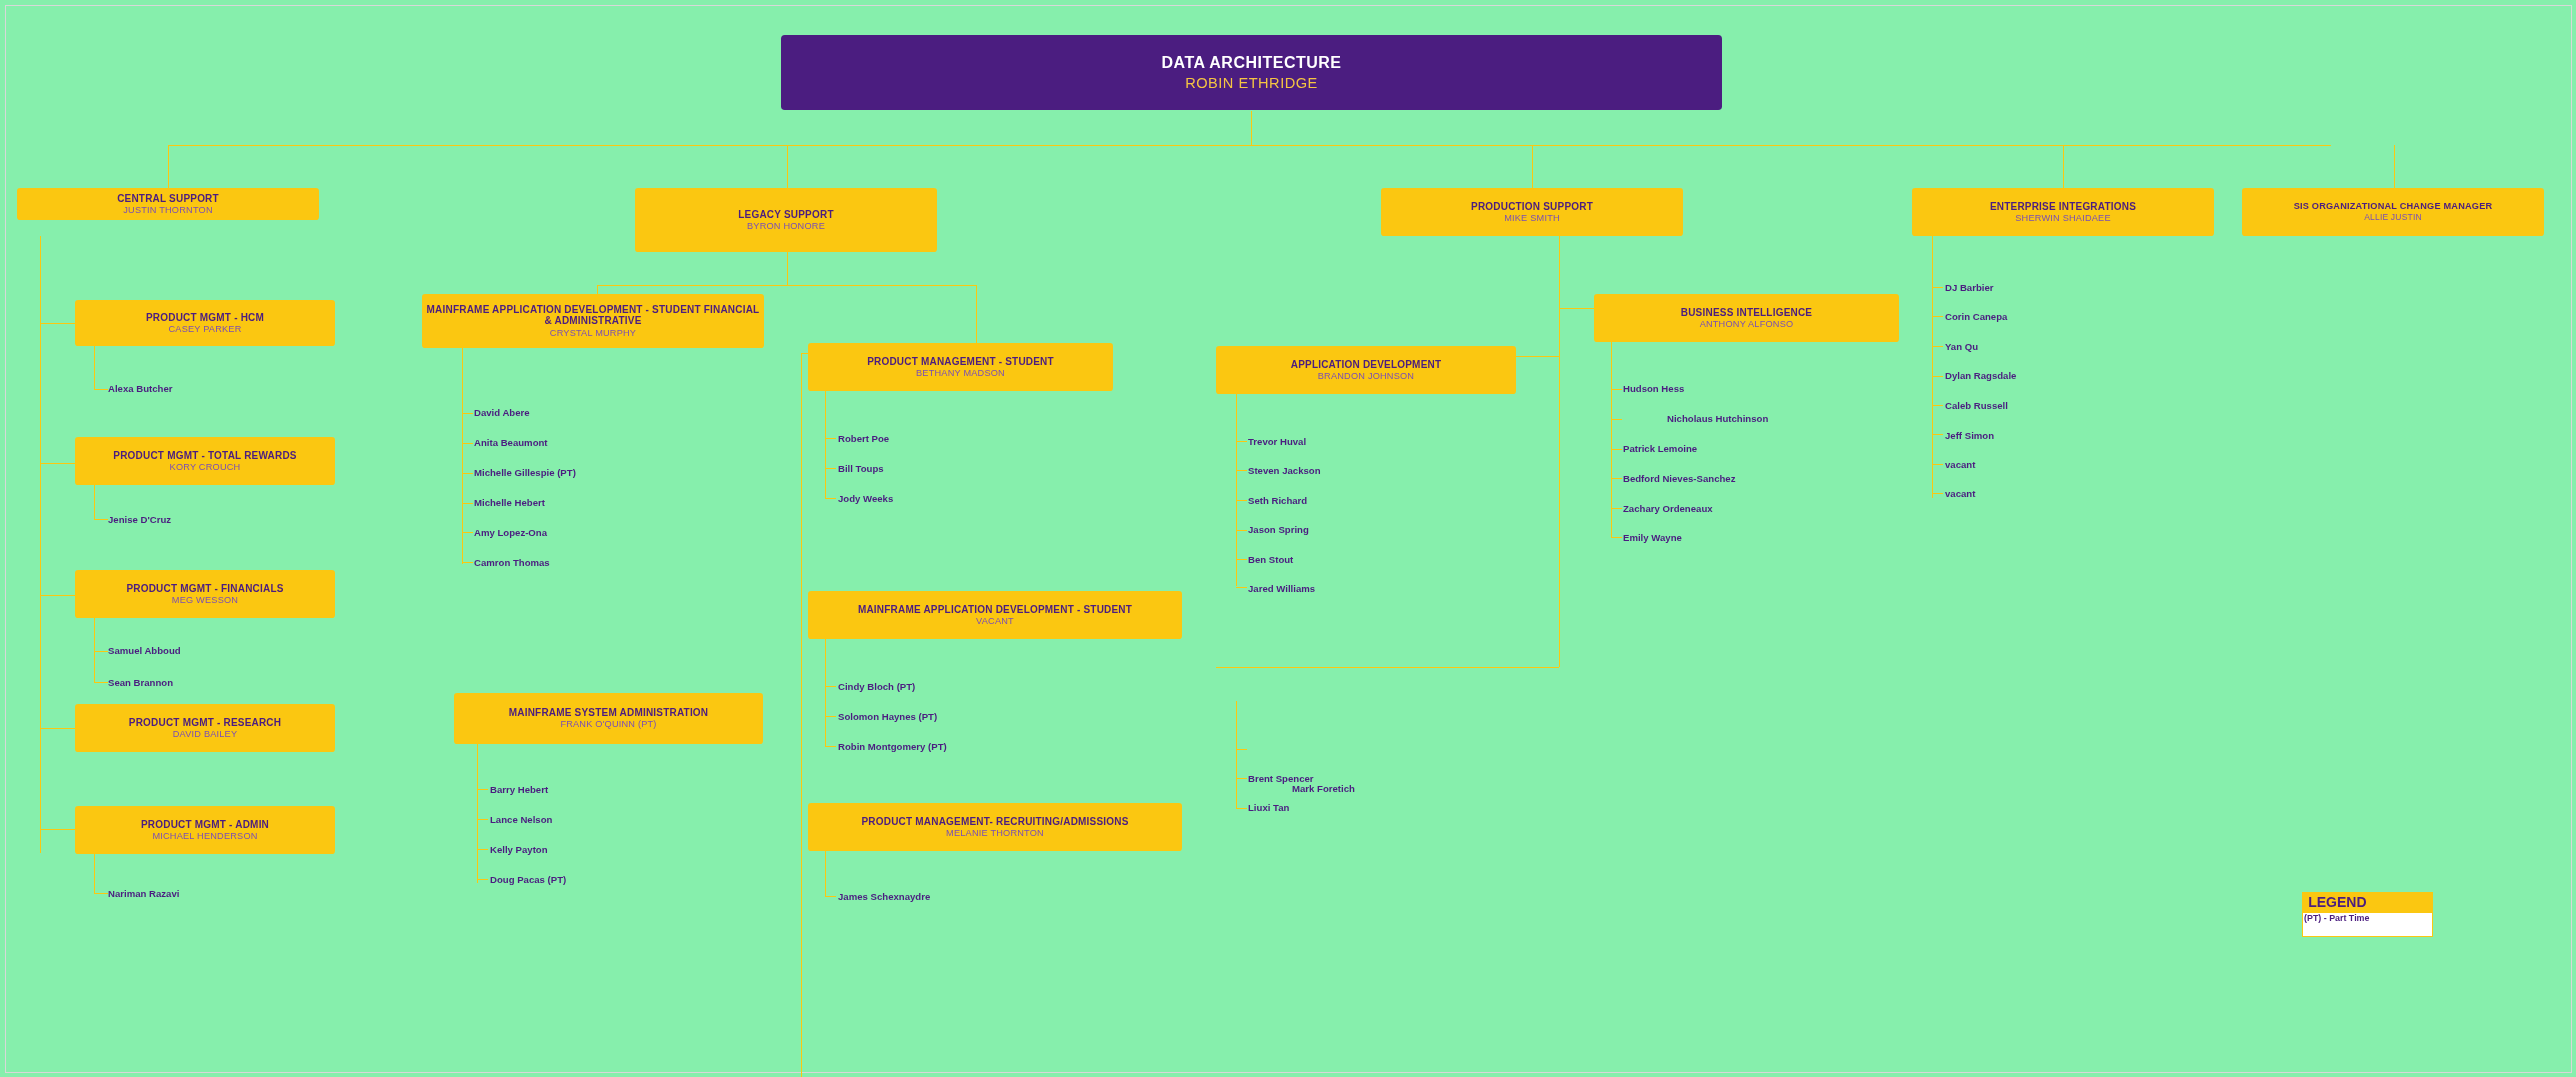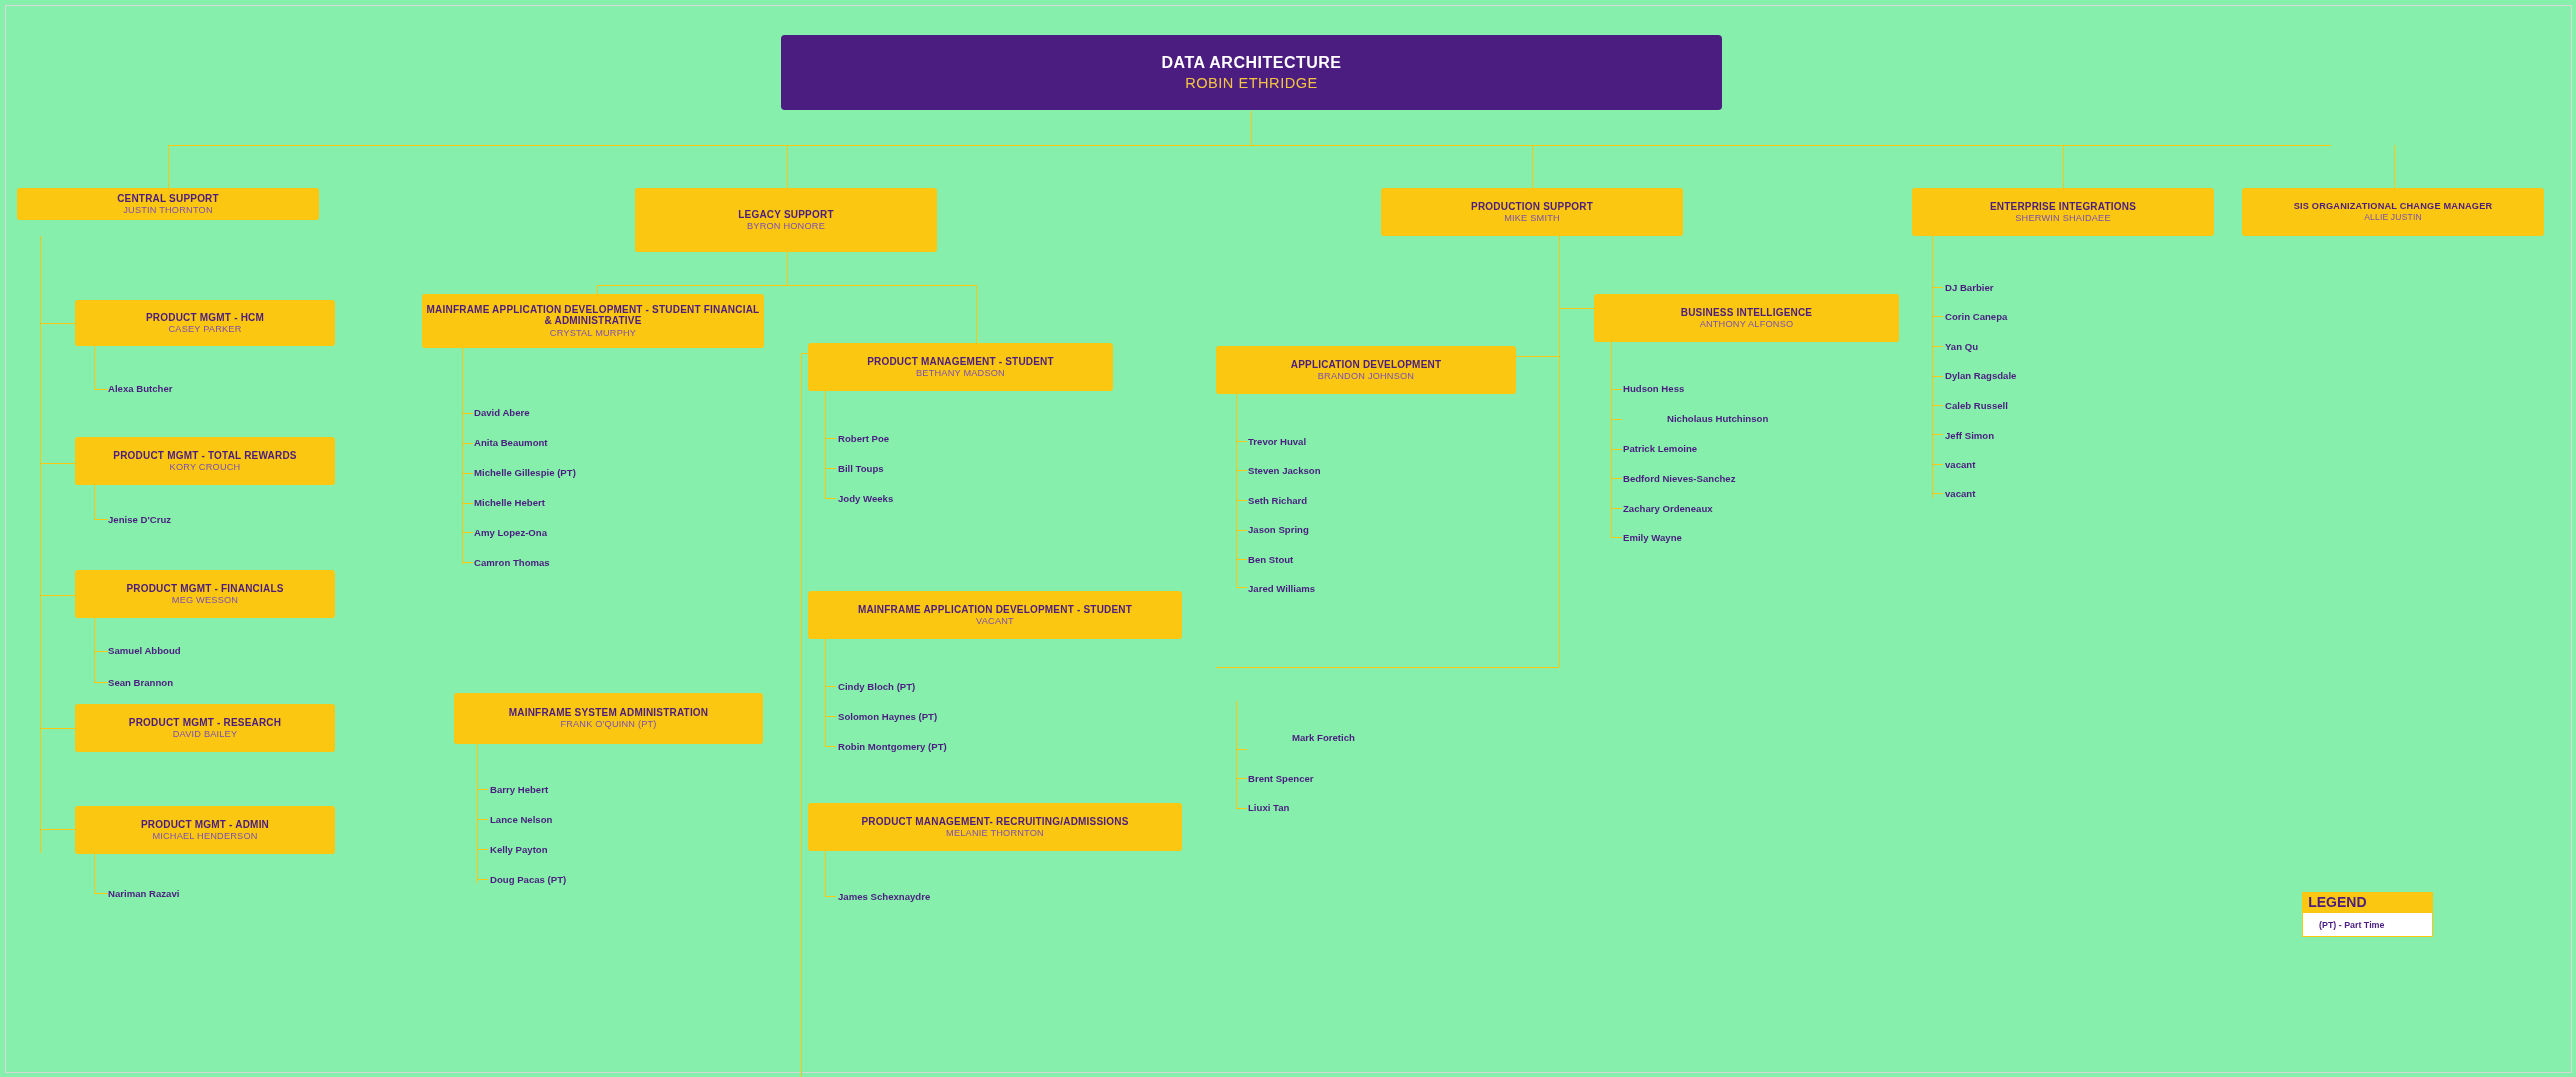--- a/index.html
+++ b/index.html
@@ -105,22 +105,21 @@
   .legend-head span {
     color: #4b1d80;
     font-weight: bold;
     font-size: 14px;
   }
   .legend-body {
     position: absolute;
     background: #ffffff;
     border: 0.8px solid #fbc711;
     display: flex;
-    align-items: center;
-    padding-left: 16px;
+    padding-left: 1px;
     box-sizing: border-box;
   }
   .legend-body span {
     color: #4b1d80;
     font-weight: bold;
     font-size: 8.9px;
   }
 </style>
 </head>
 <body>
@@ -292,21 +291,21 @@
   <div class="leaf" style="left:1248px; top:465px;">Steven Jackson</div>
   <div class="leaf" style="left:1248px; top:495px;">Seth Richard</div>
   <div class="leaf" style="left:1248px; top:524px;">Jason Spring</div>
   <div class="leaf" style="left:1248px; top:554px;">Ben Stout</div>
   <div class="leaf" style="left:1248px; top:583px;">Jared Williams</div>
 
   <div class="ln lnv" style="left:1236px; top:701px; height:108px;"></div>
   <div class="ln lnh" style="left:1236px; top:749px; width:10.8px;"></div>
   <div class="ln lnh" style="left:1236px; top:778px; width:10.8px;"></div>
   <div class="ln lnh" style="left:1236px; top:808px; width:10.8px;"></div>
-  <div class="leaf" style="left:1248px; top:732px;padding-left:44px;">Mark Foretich</div>
+  <div class="leaf" style="left:1248px; top:783px;padding-left:44px;">Mark Foretich</div>
   <div class="leaf" style="left:1248px; top:773px;">Brent Spencer</div>
   <div class="leaf" style="left:1248px; top:802px;">Liuxi Tan</div>
 
   <div class="node" style="left:1594px; top:294px; width:305px; height:48px;">
     <div class="t">BUSINESS INTELLIGENCE</div>
     <div class="s">ANTHONY ALFONSO</div>
   </div>
   <div class="ln lnv" style="left:1611px; top:342px; height:196px;"></div>
   <div class="ln lnh" style="left:1611px; top:389px; width:10.8px;"></div>
   <div class="ln lnh" style="left:1611px; top:419px; width:10.8px;"></div>

